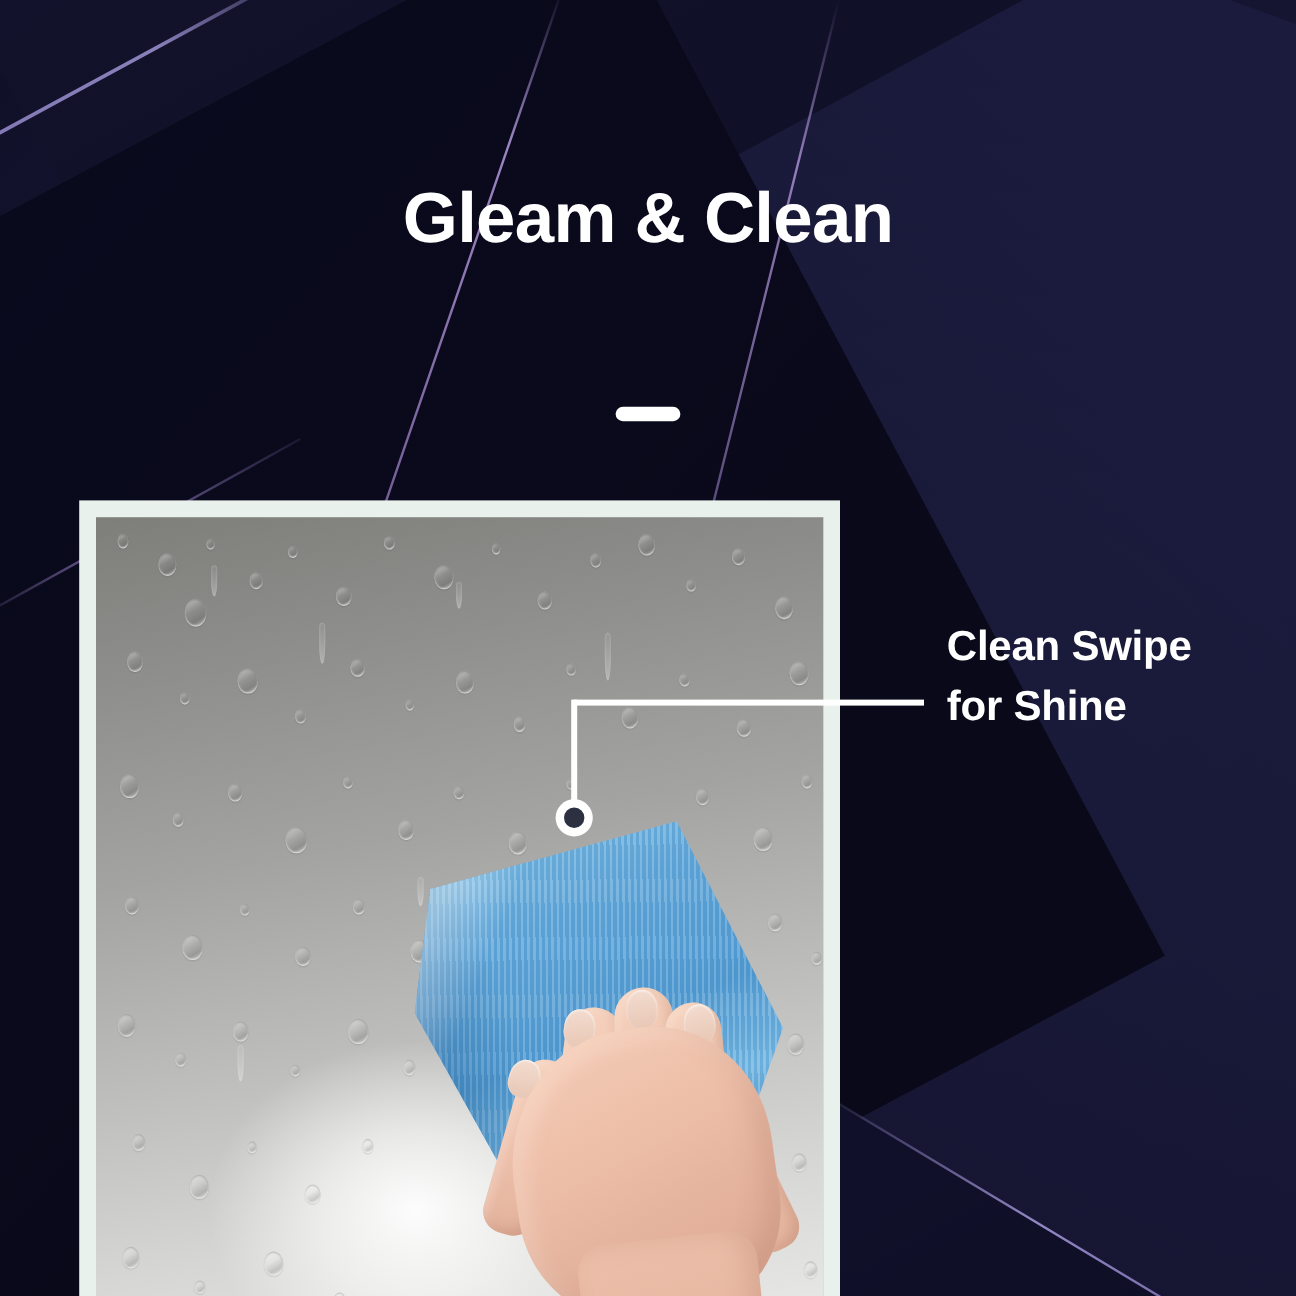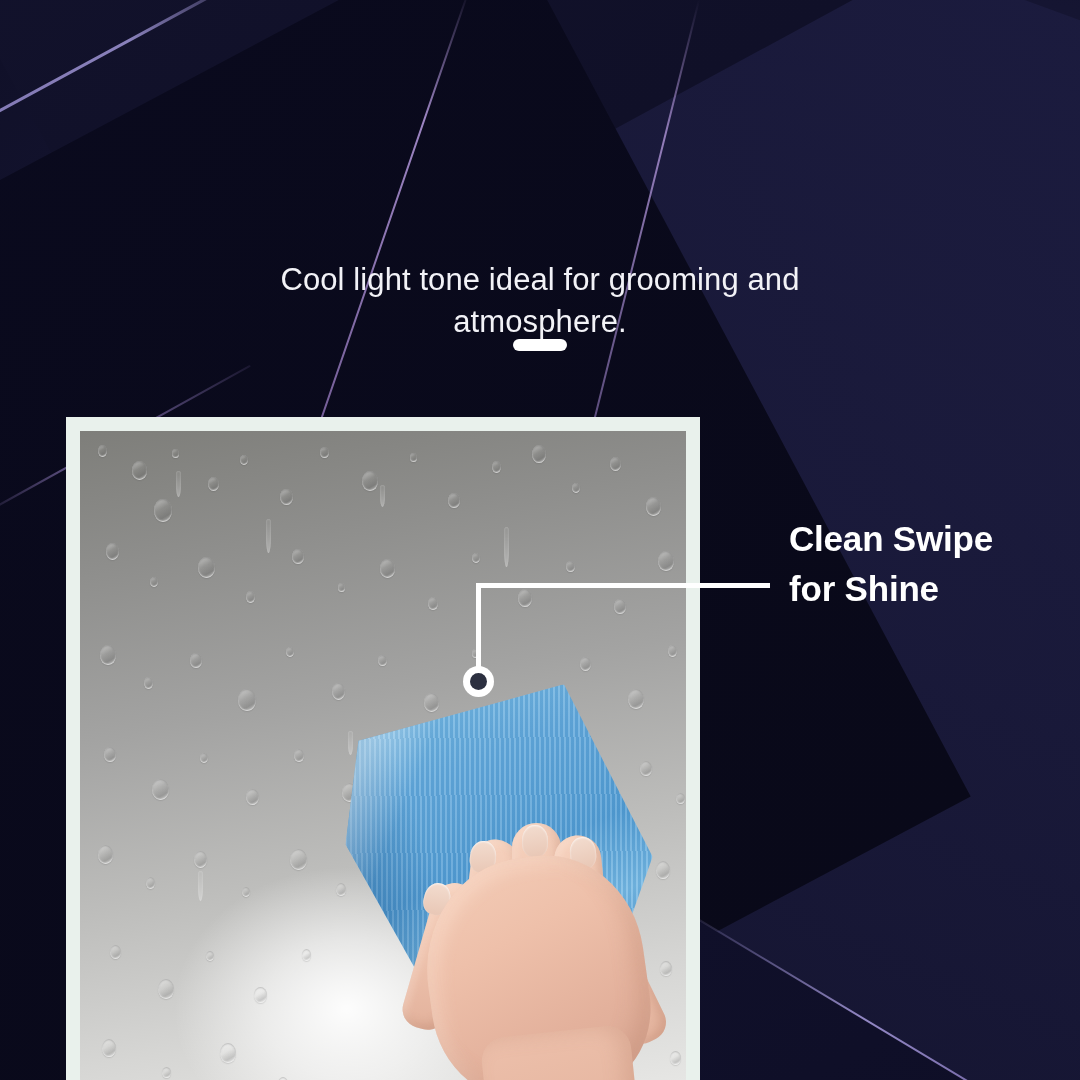--- a/index.html
+++ b/index.html
@@ -206,21 +206,21 @@
     <div class="facet facet-a"></div>
     <div class="facet facet-b"></div>
     <div class="facet facet-c"></div>
     <div class="line line-1"></div>
     <div class="line line-2"></div>
     <div class="line line-3"></div>
     <div class="line line-4"></div>
     <div class="line line-5"></div>
   </div>
 
-  <p class="subtitle">Cool light tone ideal for grooming and atmosphere.</p>
+  <h1 class="headline">Gleam &amp; Clean</h1>
   <div class="divider"></div>
 
   <div class="photo-frame">
     <div class="photo">
       <div class="glass"></div>
 
       <div class="drops">
         <span class="drop" style="left:18px;top:14px;width:9px;height:12px;"></span>
         <span class="drop" style="left:52px;top:30px;width:15px;height:19px;"></span>
         <span class="drop" style="left:92px;top:18px;width:7px;height:9px;"></span>

